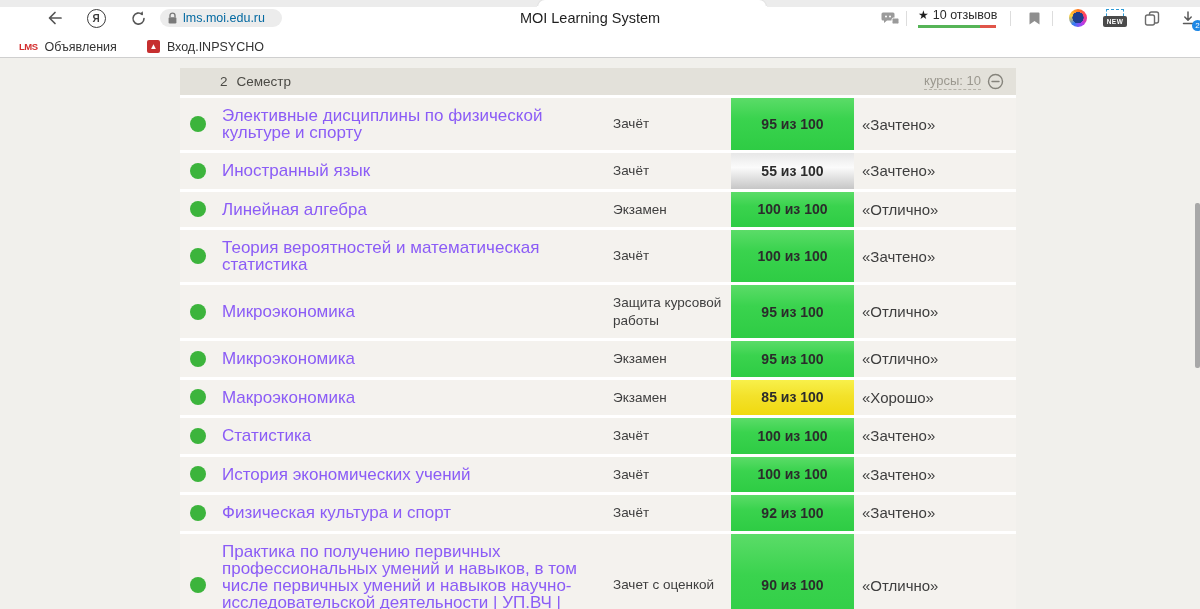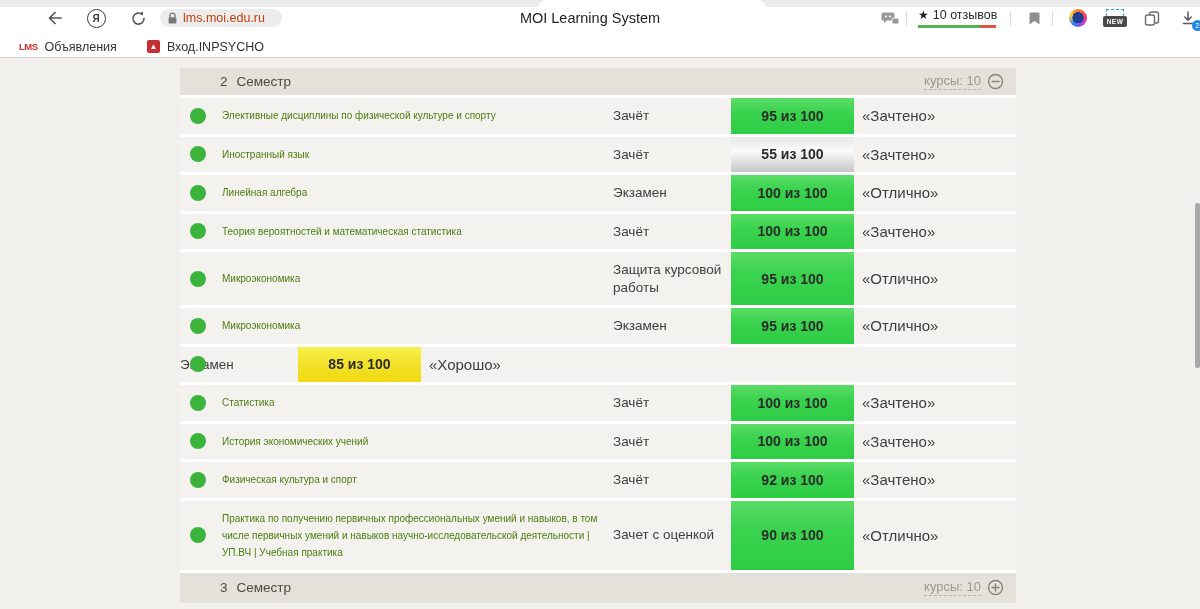--- a/index.html
+++ b/index.html
@@ -12,21 +12,21 @@
   .tab-curve { position:absolute; top:0; left:538px; width:228px; height:7px; background:#fff; border-radius:8px 8px 0 0; box-shadow:0 0 0 1px #e3e3e3; }
   .tab-curve .cover { position:absolute; left:-1px; right:-1px; bottom:-1px; height:2px; background:#fff; }
 
   .tb-icon { position:absolute; top:8px; width:20px; height:20px; display:flex; align-items:center; justify-content:center; cursor:pointer; }
   .back-btn { left:45px; }
   .ya-btn { left:86px; }
   .ya-circle { width:19px; height:19px; border:1.6px solid #3c3c3c; border-radius:50%; display:flex; align-items:center; justify-content:center; font-size:10px; font-weight:bold; color:#3c3c3c; }
   .refresh-btn { left:128px; }
 
   .url-pill { position:absolute; left:160px; top:9px; height:18px; min-width:122px; background:#ececec; border-radius:9px; display:flex; align-items:center; padding:0 10px 0 7px; cursor:text; }
-  .url-text { font-size:12.5px; color:#c2410c; margin-left:5px; white-space:nowrap; }
+  .url-text { font-size:12.5px; color:#0369a1; margin-left:5px; white-space:nowrap; }
 
   .page-title { position:absolute; left:420px; top:10px; width:340px; text-align:center; font-size:14.5px; color:#1f1f1f; }
 
   .tb-sep { position:absolute; top:11px; width:1px; height:15px; background:#ddd; }
 
   .reviews { position:absolute; left:918px; top:8px; cursor:pointer; }
   .reviews-line1 { display:flex; align-items:center; font-size:12.5px; color:#2a2a2a; gap:4px; }
   .reviews-star { font-size:12px; color:#1e1e1e; }
   .reviews-bar { margin-top:3px; height:3px; display:flex; }
   .reviews-bar .g { width:62px; background:#56b457; }
@@ -57,21 +57,21 @@
 
   .sem-header { height:30px; background:#e3e1da; display:flex; align-items:center; padding:0 12px 0 40px; border-bottom:3px solid #fff; }
   .sem-header.closed { border-bottom:none; }
   .sem-num { font-size:13.5px; color:#4b4a45; }
   .sem-label { font-size:13.5px; color:#4b4a45; margin-left:9px; }
   .sem-right { margin-left:auto; display:flex; align-items:flex-start; gap:6px; cursor:pointer; }
   .courses-link { font-size:13px; color:#9b988f; border-bottom:1px dashed #b5b2a8; padding-bottom:1px; }
 
   .row { position:relative; display:flex; align-items:center; min-height:35px; padding:9px 0; background:#f4f2ee; border-bottom:3px solid #fff; }
   .dot { position:absolute; left:10px; top:50%; transform:translateY(-50%); width:16px; height:16px; border-radius:50%; background:#3cb43c; }
-  .course { width:433px; flex:none; padding:0 12px 0 42px; font-size:10px; line-height:17px; color:#4d7c0f; text-decoration:none; cursor:pointer; }
+  .course { width:433px; flex:none; padding:0 12px 0 42px; font-size:17px; line-height:17px; color:#8b5cf6; text-decoration:none; cursor:pointer; }
   .control { width:118px; flex:none; font-size:13.5px; line-height:17.5px; color:#3e3e3e; padding-right:8px; }
   .score { width:123px; flex:none; align-self:stretch; margin:-9px 0; display:flex; align-items:center; justify-content:center; font-size:14px; font-weight:600; color:#2b2b2b; }
   .score-green  { background:linear-gradient(180deg,#5bdc68 0%,#3ad34e 40%,#2ecc44 100%); }
   .score-silver { background:linear-gradient(180deg,#e7e7e7 0%,#fbfbfb 40%,#c6c6c6 100%); }
   .score-yellow { background:linear-gradient(180deg,#f8f04a 0%,#f3e22b 45%,#f0d90f 100%); }
   .grade { flex:1; padding-left:8px; font-size:15px; color:#3e3e3e; }
 
   .scroll-thumb { position:absolute; left:1195px; top:203px; width:5px; height:165px; background:#a8a8a8; border-radius:2px; cursor:pointer; }
 
   svg { display:block; }
@@ -247,20 +247,21 @@
   </div>
         <div class="row">
     <span class="dot"></span>
     <a class="course">Микроэкономика</a>
     <div class="control">Экзамен</div>
     <div class="score score-green">95 из 100</div>
     <div class="grade">«Отлично»</div>
   </div>
         <div class="row">
     <span class="dot"></span>
+    <a class="course">Макроэкономика</a>
     <div class="control">Экзамен</div>
     <div class="score score-yellow">85 из 100</div>
     <div class="grade">«Хорошо»</div>
   </div>
         <div class="row">
     <span class="dot"></span>
     <a class="course">Статистика</a>
     <div class="control">Зачёт</div>
     <div class="score score-green">100 из 100</div>
     <div class="grade">«Зачтено»</div>

